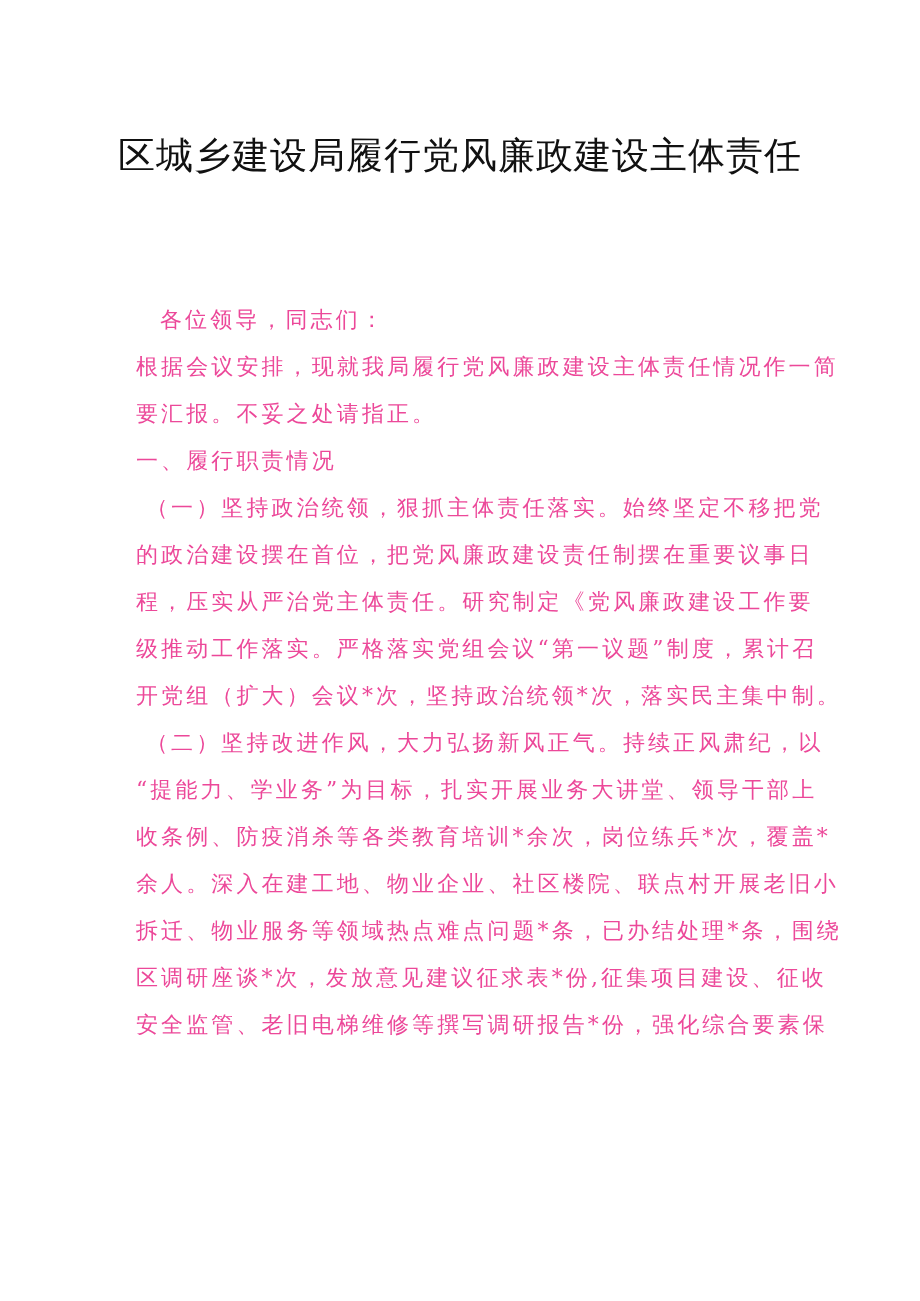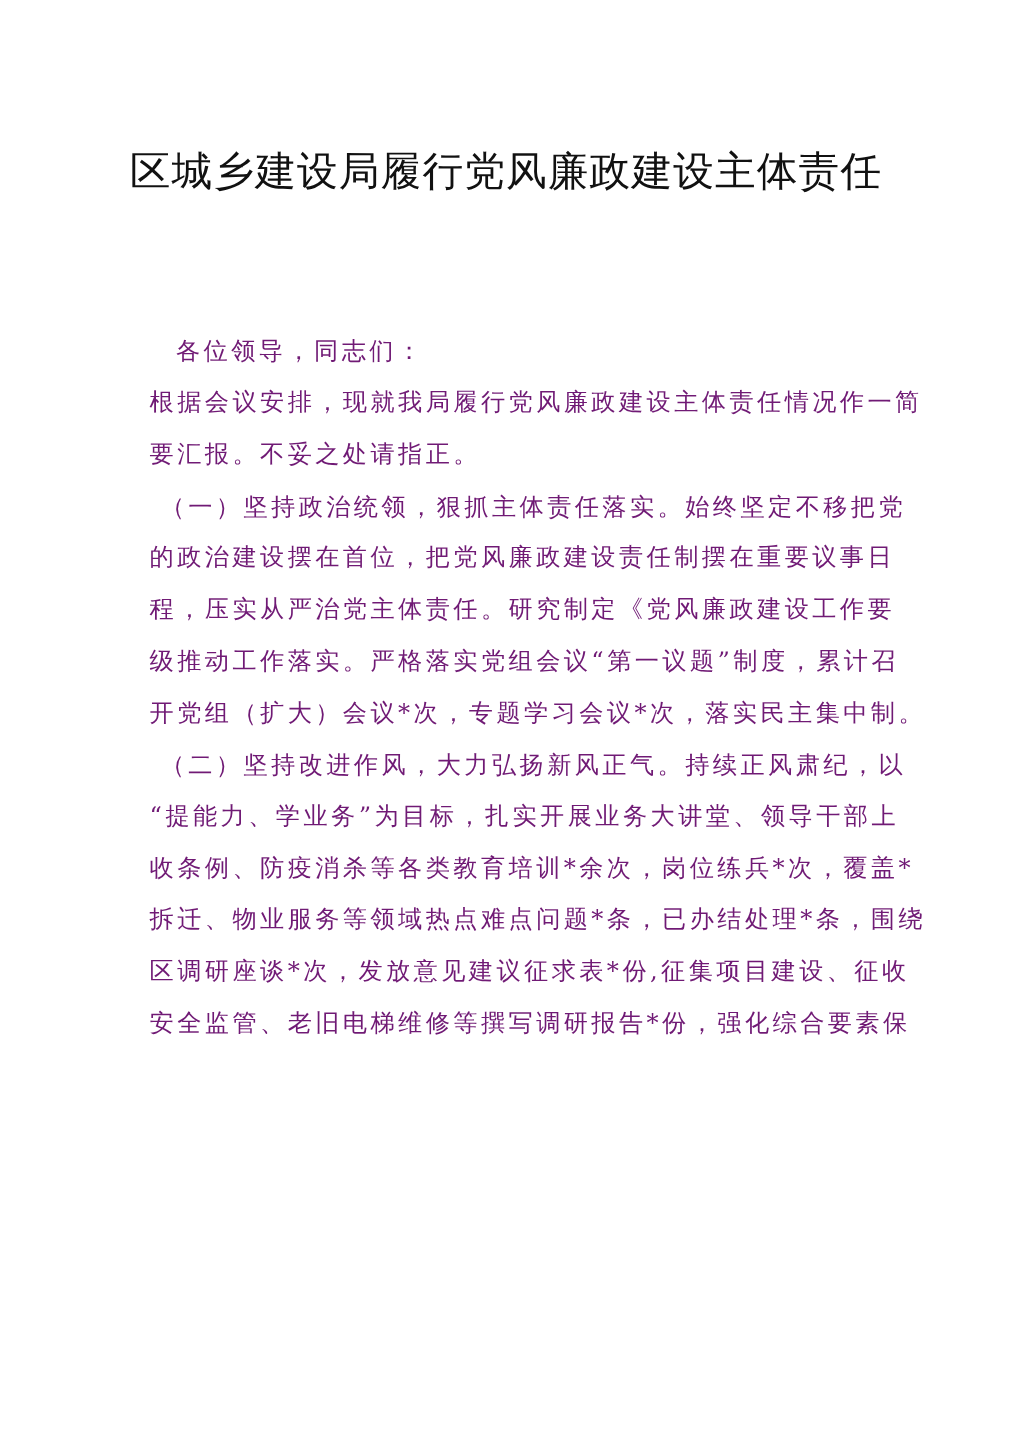--- a/index.html
+++ b/index.html
@@ -5,39 +5,41 @@
   html, body { margin: 0; padding: 0; background: #ffffff; }
   body { width: 920px; height: 1301px; position: relative; overflow: hidden;
          font-family: "DejaVu Serif", "Liberation Serif", serif; color: #1a1a1a; }
   .page { position: absolute; left: 0; top: 0; width: 801px; height: 1301px; background: #fff; }
   .title { position: absolute; left: 0; width: 920px; text-align: center;
            font-size: 37px; line-height: 44px; letter-spacing: 1px; color: #111; }
   .title.l1 { top: 134px; }
   .title.l2 { top: 186px; }
   .body { position: absolute; left: 136px; width: 650px; top: 296px; }
   .line { height: 47px; line-height: 47px; font-size: 22px; white-space: nowrap;
-          letter-spacing: 3.1px; color: #701a75; }
+          letter-spacing: 3.1px; color: #ec4899; }
   .line.indent { padding-left: 24px; }
   .line.indent2 { padding-left: 10px; font-family: Liberation Serif, serif; }
 </style>
 </head>
 <body>
 
 <div class="page">
   <div class="title l1">区城乡建设局履行党风廉政建设主体责任</div>
 
   <div class="body">
     <div class="line indent">各位领导，同志们：</div>
     <div class="line">根据会议安排，现就我局履行党风廉政建设主体责任情况作一简</div>
     <div class="line">要汇报。不妥之处请指正。</div>
+    <div class="line">一、履行职责情况</div>
     <div class="line indent2">（一）坚持政治统领，狠抓主体责任落实。始终坚定不移把党</div>
     <div class="line">的政治建设摆在首位，把党风廉政建设责任制摆在重要议事日</div>
     <div class="line">程，压实从严治党主体责任。研究制定《党风廉政建设工作要</div>
     <div class="line">级推动工作落实。严格落实党组会议“第一议题”制度，累计召</div>
-    <div class="line">开党组（扩大）会议*次，专题学习会议*次，落实民主集中制。</div>
+    <div class="line">开党组（扩大）会议*次，坚持政治统领*次，落实民主集中制。</div>
     <div class="line indent2">（二）坚持改进作风，大力弘扬新风正气。持续正风肃纪，以</div>
     <div class="line">“提能力、学业务”为目标，扎实开展业务大讲堂、领导干部上</div>
     <div class="line">收条例、防疫消杀等各类教育培训*余次，岗位练兵*次，覆盖*</div>
+    <div class="line">余人。深入在建工地、物业企业、社区楼院、联点村开展老旧小</div>
     <div class="line">拆迁、物业服务等领域热点难点问题*条，已办结处理*条，围绕</div>
     <div class="line">区调研座谈*次，发放意见建议征求表*份,征集项目建设、征收</div>
     <div class="line">安全监管、老旧电梯维修等撰写调研报告*份，强化综合要素保</div>
   </div>
 </div>
 
 </body></html>

